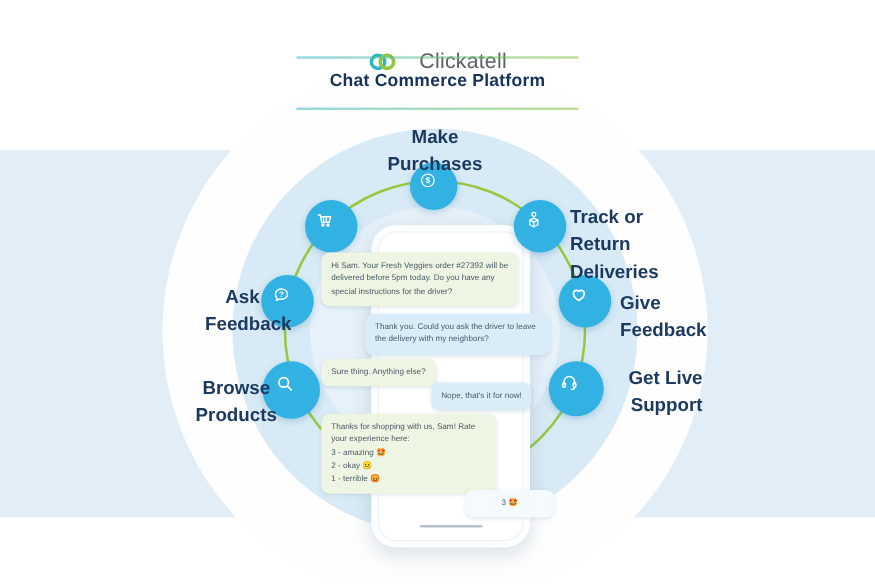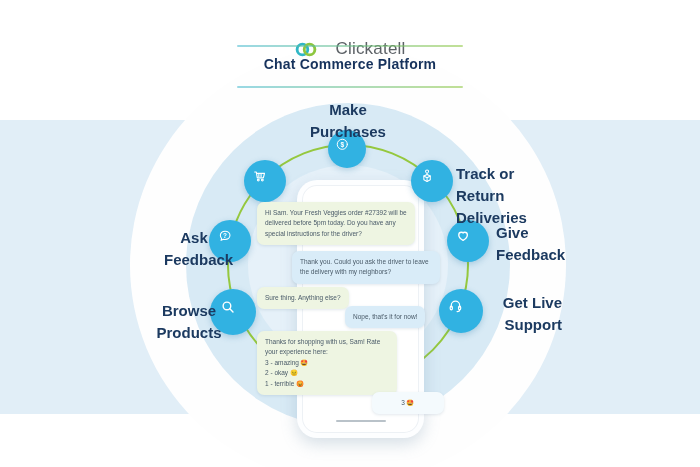--- a/index.html
+++ b/index.html
@@ -50,21 +50,21 @@
   #node-give    { left:447px; top:220px; width:42px; height:42px; }
   #node-browse  { left:210px; top:289px; width:46px; height:46px; }
   #node-support { left:439px; top:289px; width:44px; height:44px; }
 
   .node-label { position:absolute; z-index:5; font-size:15px; font-weight:bold; color:#1c3a60;
                 line-height:1.45; white-space:pre-line; }
   #label-make    { left:310px; top:99px;  width:76px; text-align:center; }
   #label-place   { left:176px; top:163px; width:62px; text-align:center; }
   #label-track   { left:456px; top:163px; width:90px; text-align:left; }
   #label-ask     { left:164px; top:227px; width:60px; text-align:center; }
-  #label-give    { left:496px; top:222px; width:72px; text-align:left; }
+  #label-give    { left:496px; top:232px; width:72px; text-align:left; }
   #label-browse  { left:152px; top:300px; width:74px; text-align:center; }
   #label-support { left:490px; top:292px; width:72px; text-align:right; }
 
   
   .bubble { position:absolute; z-index:6; font-size:6.5px; line-height:1.6; color:#495a68;
             padding:6px 8px; border-radius:7px; box-shadow:0 1px 3px rgba(95,130,155,.18); }
   .bubble.bot  { background:#eef5e2; }
   .bubble.user { background:#d9ecf8; }
   #msg-0 { left:257px; top:202px; width:142px; }
   #msg-1 { left:292px; top:251px; width:132px; }

